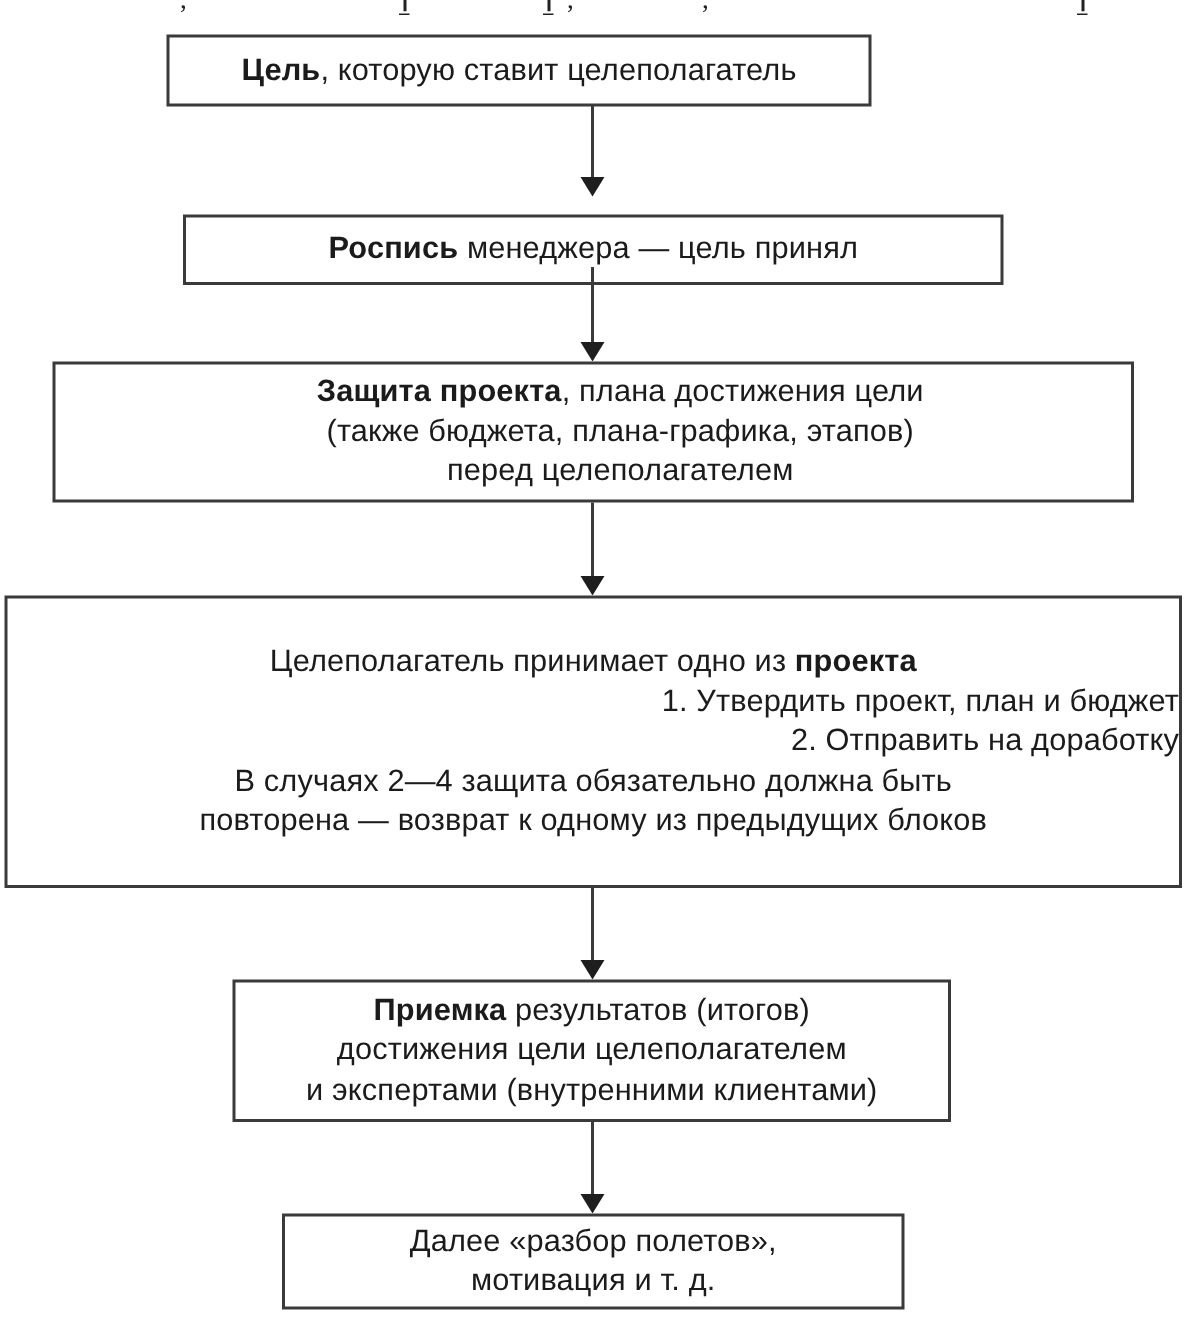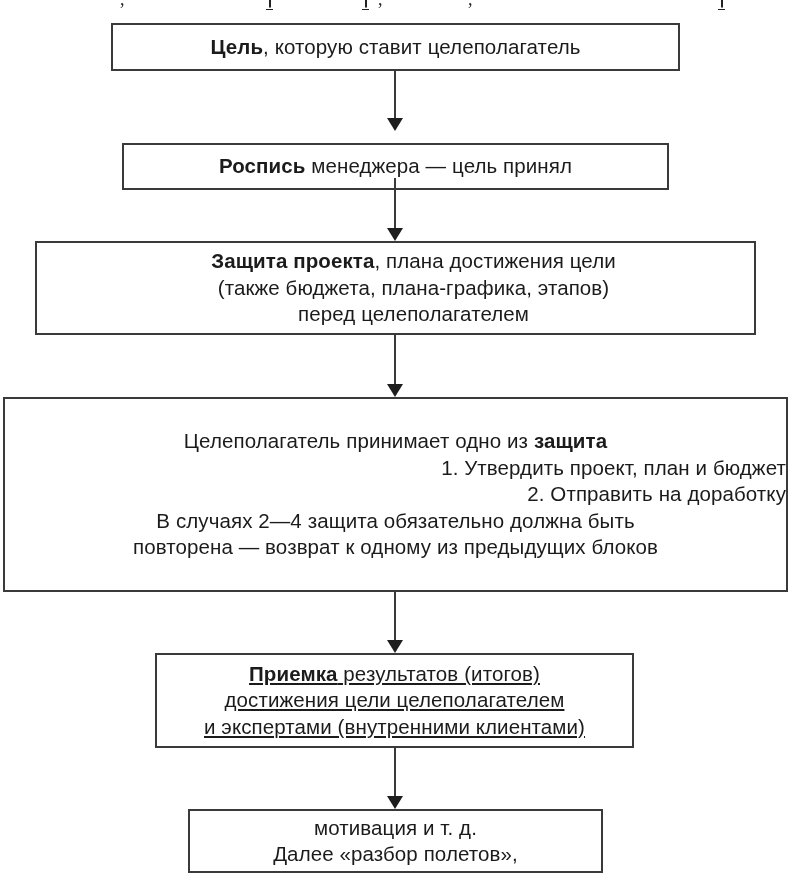--- a/index.html
+++ b/index.html
@@ -51,25 +51,25 @@
     text-align: center;
     letter-spacing: 0.1px;
   }
   .fbox .bline { display: block; }
   .fbox .bline.list {
     text-align: right;
     padding-left: 192px;
   }
   .fbox .bold { font-weight: bold; }
 
-  .box-goal       { left: 111px; top: 23px;  width: 569px; height: 48px; justify-content: center; }
+  .box-goal       { left: 111px; top: 23px;  width: 470px; height: 48px; justify-content: center; }
   .box-signature  { left: 122px; top: 143px; width: 547px; height: 47px; }
   .box-defense    { left: 35px;  top: 241px; width: 721px; height: 94px; padding-left: 36px; }
   .box-decision   { left: 3px;   top: 397px; width: 785px; height: 195px; }
-  .box-acceptance { left: 155px; top: 653px; width: 479px; height: 95px; text-decoration: underline; }
+  .box-acceptance { left: 155px; top: 653px; width: 479px; height: 95px; }
   .box-debrief    { left: 188px; top: 809px; width: 415px; height: 64px; }
 
   
   .arrow {
     position: absolute;
     left: 387px;
     width: 16px;
     display: flex;
     flex-direction: column;
     align-items: center;
@@ -128,21 +128,21 @@
       <div class="bline center"><span>(также бюджета, плана-графика, этапов)</span></div>
       <div class="bline center"><span>перед целеполагателем</span></div>
     </div>
 
   <div class="arrow arrow-3">
     <div class="arrow-line"></div>
     <div class="arrow-head"></div>
   </div>
 
   <div class="fbox box-decision">
-      <div class="bline center"><span>Целеполагатель принимает одно из </span><span class="bold">защита</span></div>
+      <div class="bline center"><span>Целеполагатель принимает одно из </span><span class="bold">проекта</span></div>
       <div class="bline list"><span>1. Утвердить проект, план и бюджет</span></div>
       <div class="bline list"><span>2. Отправить на доработку</span></div>
       <div class="bline center"><span>В случаях 2—4 защита обязательно должна быть</span></div>
       <div class="bline center"><span>повторена — возврат к одному из предыдущих блоков</span></div>
     </div>
 
   <div class="arrow arrow-4">
     <div class="arrow-line"></div>
     <div class="arrow-head"></div>
   </div>
@@ -152,17 +152,17 @@
       <div class="bline center"><span>достижения цели целеполагателем</span></div>
       <div class="bline center"><span>и экспертами (внутренними клиентами)</span></div>
     </div>
 
   <div class="arrow arrow-5">
     <div class="arrow-line"></div>
     <div class="arrow-head"></div>
   </div>
 
   <div class="fbox box-debrief">
+      <div class="bline center"><span>Далее «разбор полетов»,</span></div>
       <div class="bline center"><span>мотивация и т. д.</span></div>
-      <div class="bline center"><span>Далее «разбор полетов»,</span></div>
     </div>
 
 </div>
 
 </body></html>

